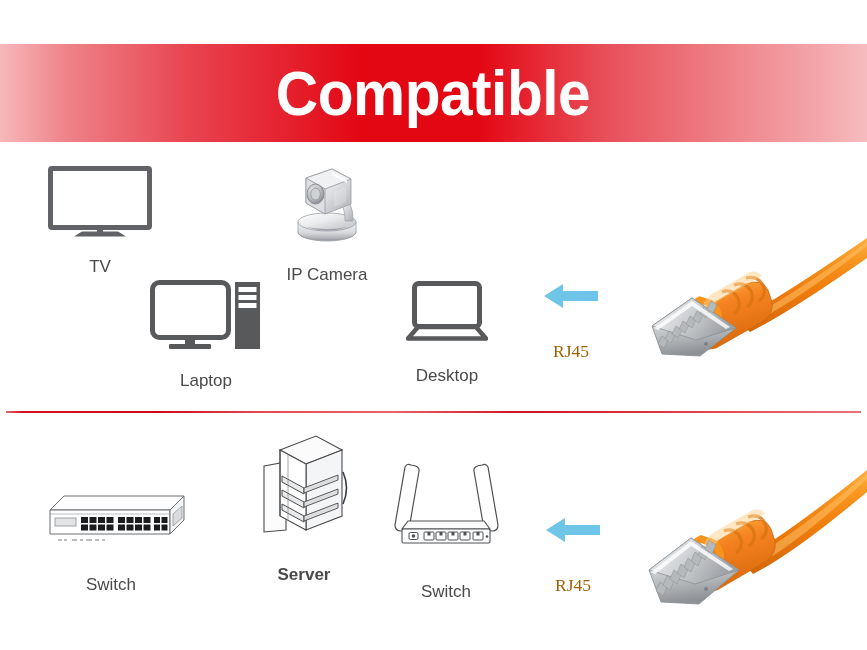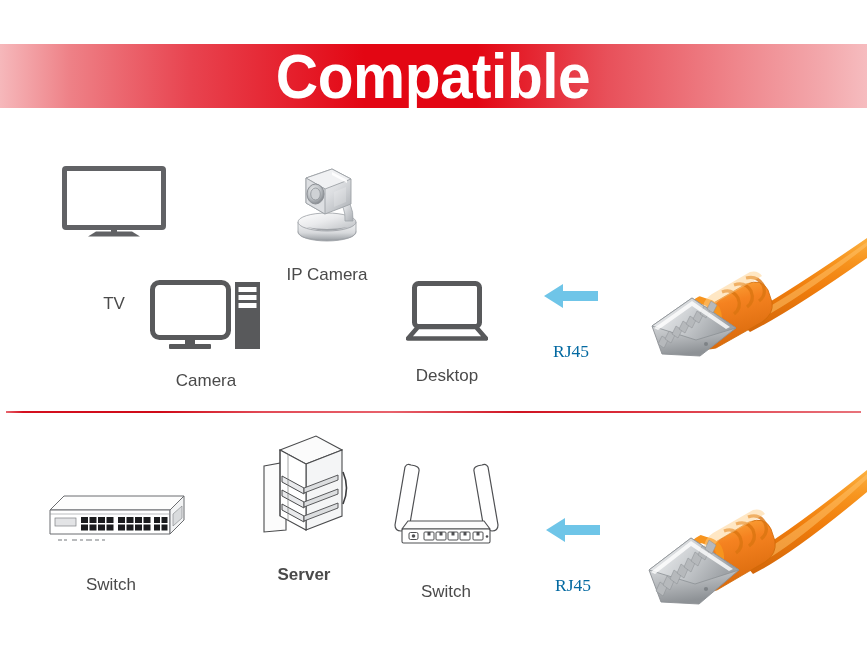--- a/index.html
+++ b/index.html
@@ -12,21 +12,21 @@
     position: relative;
     overflow: hidden;
     font-family: "Liberation Sans", sans-serif;
     -webkit-font-smoothing: antialiased;
   }
 
   
   #banner {
     position: absolute;
     left: 0; top: 44px;
-    width: 867px; height: 64px;
+    width: 867px; height: 98px;
     background: linear-gradient(to right,
       #f6b8bb 0%,
       #ee8187 8%,
       #e8434f 22%,
       #e30613 42%,
       #e30613 55%,
       #e8505a 70%,
       #ef868c 85%,
       #f3a8ac 95%,
       #f6bcbf 100%);
@@ -67,35 +67,35 @@
   .node-label {
     color: #4a4a4a;
     font-size: 17px;
     font-family: "Liberation Sans", sans-serif;
     white-space: nowrap;
     line-height: 1;
   }
   .node-label.serif {
     font-family: "Liberation Serif", serif;
     font-size: 17.5px;
-    color: #0369a1;
+    color: #a16207;
   }
   .icon-box { position: relative; }
 
   
   #tv-icon { width: 104px; height: 72px; }
   
   #desktop-icon { width: 112px; height: 72px; }
   
   #laptop-icon { width: 82px; height: 60px; }
   
   .arrow-icon { width: 56px; height: 30px; }
 
   
-  #node-tv        { left: 62px;  top: 166px; gap: 37px; }
+  #node-tv        { left: 48px;  top: 166px; }
   #node-ipcamera  { left: 282px; top: 158px; }
   #node-desktop   { left: 150px; top: 280px; }
   #node-laptop    { left: 406px; top: 281px; }
   #node-rj45-top  { left: 543px; top: 281px; }
 
   #node-switch    { left: 36px;  top: 488px; }
   #node-server    { left: 258px; top: 432px; font-weight: bold; }
   #node-router    { left: 390px; top: 455px; }
   #node-rj45-bot  { left: 545px; top: 515px; }
 
@@ -182,21 +182,21 @@
       <rect x="2.5" y="2.5" width="76" height="55" rx="7" ry="7" fill="none" stroke="#58595b" stroke-width="5"></rect>
       <rect x="35" y="56" width="10" height="9" fill="#58595b"></rect>
       <rect x="19" y="64" width="42" height="5" rx="1" fill="#58595b"></rect>
 
       <rect x="85" y="2" width="25" height="67" fill="#58595b"></rect>
       <rect x="88.5" y="7" width="18" height="5" fill="#ffffff"></rect>
       <rect x="88.5" y="15" width="18" height="5" fill="#ffffff"></rect>
       <rect x="88.5" y="23" width="18" height="5" fill="#ffffff"></rect>
     </svg>
   </div>
-  <div class="node-label lbl-gap-14">Camera</div>
+  <div class="node-label lbl-gap-14">Laptop</div>
 </div>
 
 <div class="node" id="node-laptop">
   <div class="icon-box">
     <svg id="laptop-icon" viewBox="0 0 82 60" xmlns="http://www.w3.org/2000/svg">
       <rect x="8.5" y="2.5" width="65" height="43" rx="4" ry="4" fill="none" stroke="#58595b" stroke-width="5"></rect>
       <path d="M12 46 L70 46 L80 57.5 L2 57.5 Z" fill="none" stroke="#58595b" stroke-width="4.5" stroke-linejoin="round"></path>
     </svg>
   </div>
   <div class="node-label lbl-gap-20">Desktop</div>

